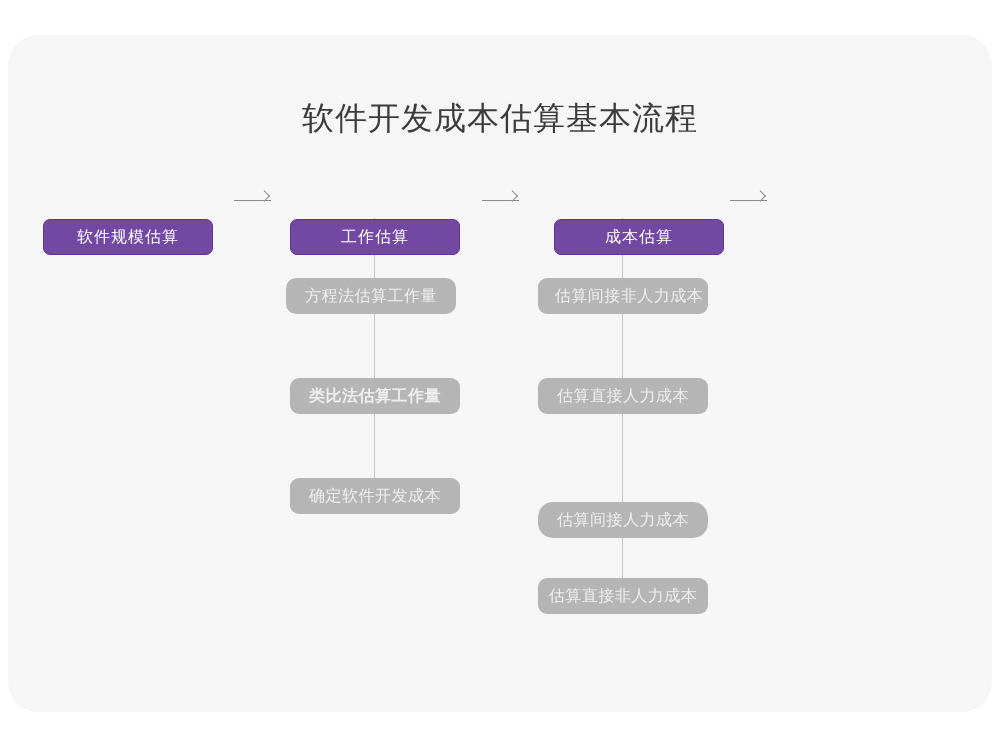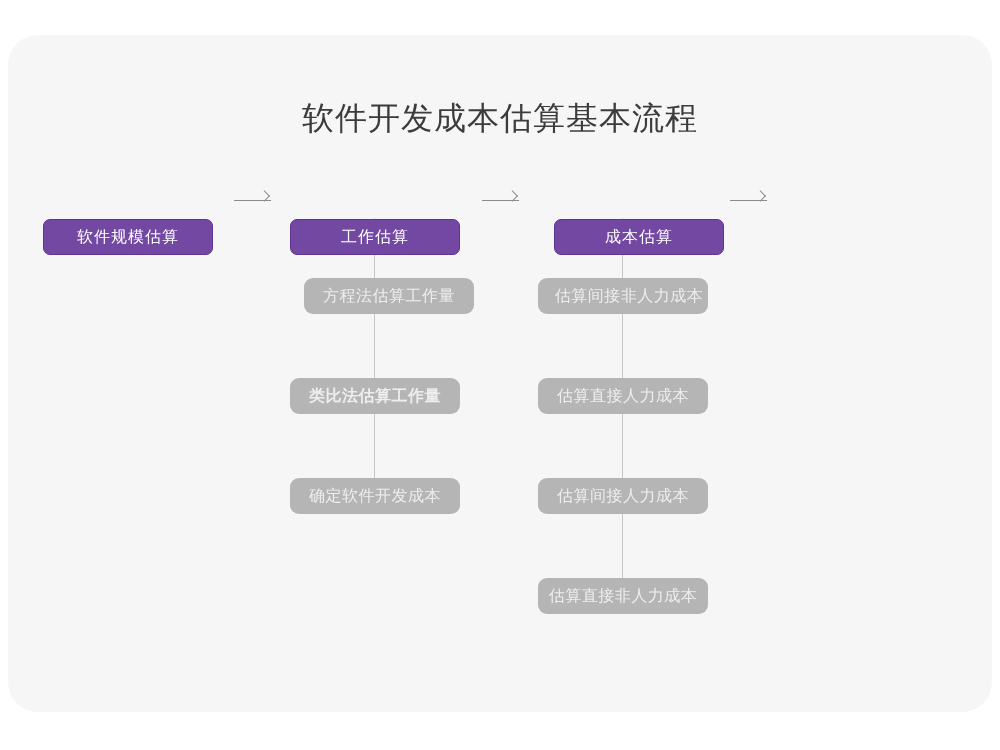--- a/index.html
+++ b/index.html
@@ -97,21 +97,21 @@
   <div class="v-line" style="left:622px; top:218px; height:378px;"></div>
 
   <div class="h-arrow" style="left:234px;"></div>
   <div class="h-arrow" style="left:482px;"></div>
   <div class="h-arrow" style="left:730px;"></div>
 
   <div class="main-node" style="left:43px;">软件规模估算</div>
   <div class="main-node" style="left:290px;">工作估算</div>
   <div class="main-node" style="left:554px;">成本估算</div>
 
-  <div class="sub-node" style="left:304px; top:278px;">方程法估算工作量</div>
+  <div class="sub-node" style="left:286px; top:278px;border-radius:10px;">方程法估算工作量</div>
   <div class="sub-node" style="left:290px; top:378px;font-weight:bold;">类比法估算工作量</div>
   <div class="sub-node" style="left:290px; top:478px;">确定软件开发成本</div>
 
   <div class="sub-node" style="left:538px; top:278px;padding-left:12px;">估算间接非人力成本</div>
   <div class="sub-node" style="left:538px; top:378px;text-align:center;">估算直接人力成本</div>
-  <div class="sub-node" style="left:538px; top:478px;">估算间接人力成本</div>
+  <div class="sub-node" style="left:538px; top:502px;border-radius:15px;">估算间接人力成本</div>
   <div class="sub-node" style="left:538px; top:578px;">估算直接非人力成本</div>
 </div>
 
 </body></html>

